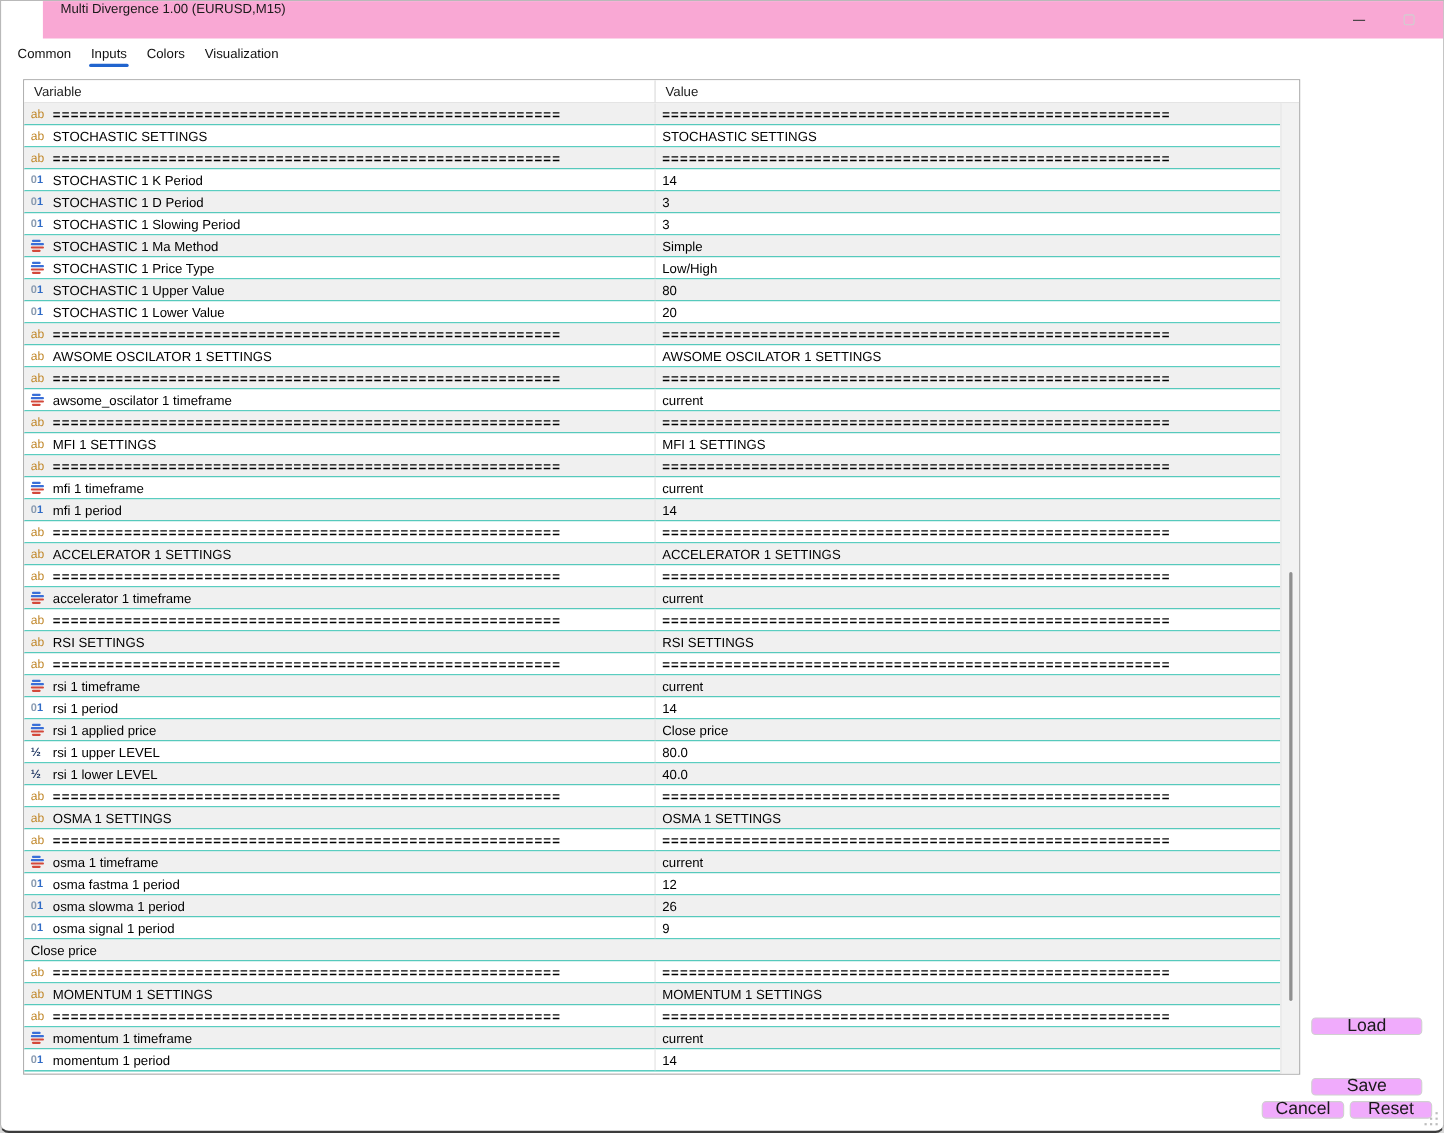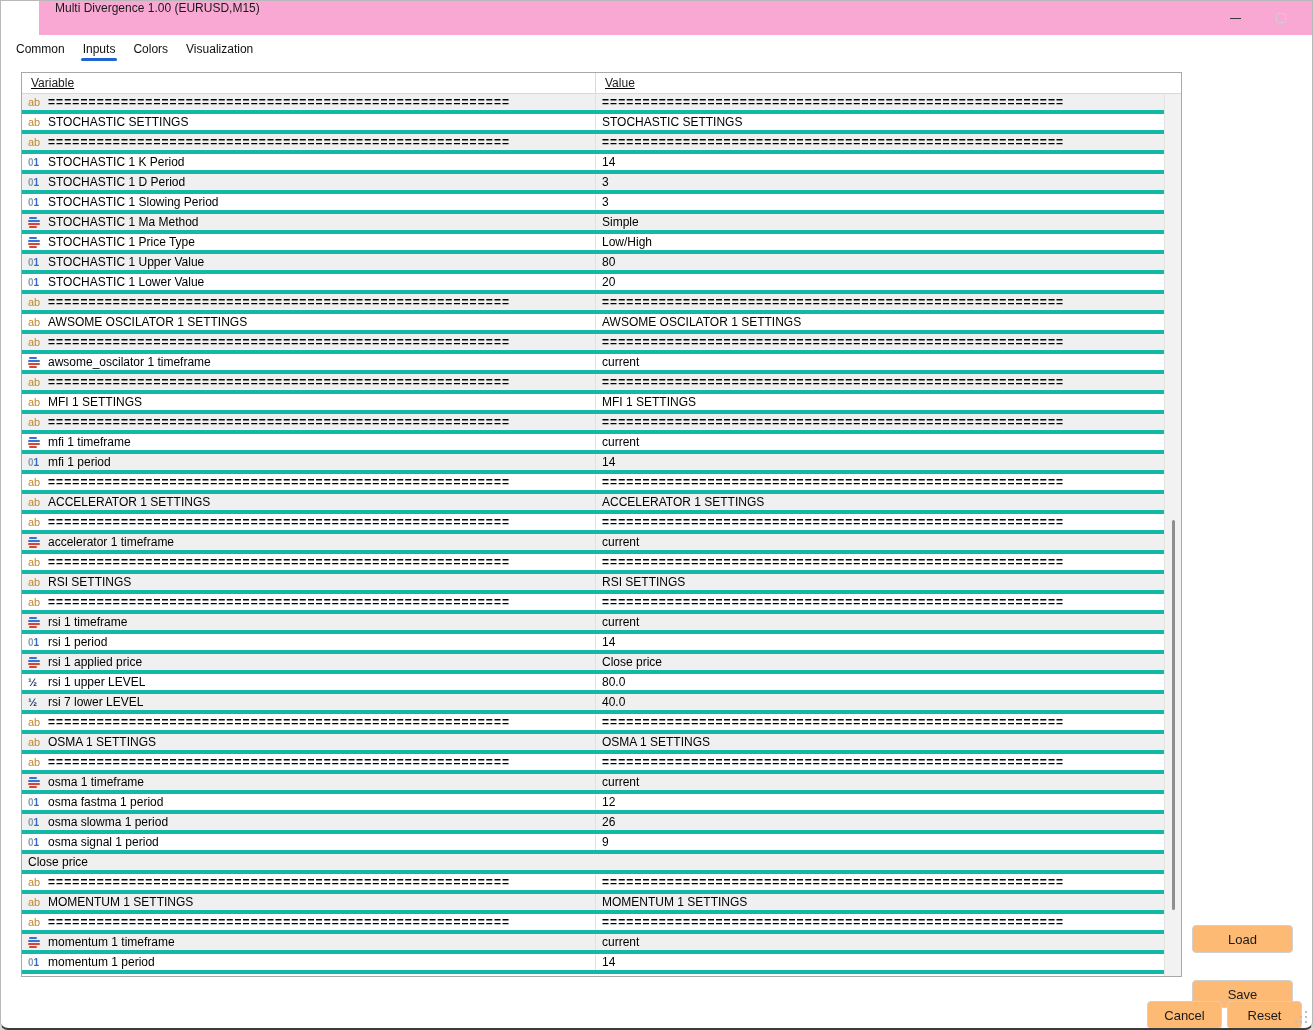--- a/index.html
+++ b/index.html
@@ -21,27 +21,27 @@
   .win-controls{position:absolute;right:0;top:0;height:34px;display:flex;}
   .win-btn{width:46px;height:34px;display:flex;align-items:center;justify-content:center;background:transparent;border:none;padding:0;cursor:default;}
   .min-glyph{display:block;width:11px;height:1px;background:#3a3a3a;}
   .max-glyph{display:block;width:10px;height:10px;border:1px solid #cfcfcf;border-radius:2px;background:transparent;}
   .close-glyph{font-size:13px;color:#3a3a3a;line-height:1;}
   
   .tabbar{position:absolute;left:6px;top:34px;height:27px;display:flex;align-items:center;}
   .tab{position:relative;padding:0 9px;height:27px;display:flex;align-items:center;color:#111;white-space:nowrap;}
   .tab.active::after{content:"";position:absolute;left:7px;right:7px;bottom:1px;height:3px;border-radius:2px;background:#2064ce;}
   
-  .grid{position:absolute;left:20px;top:71px;width:1161px;height:905px;background:#fff;border:1px solid #a9a9a9;text-decoration:underline;}
+  .grid{position:absolute;left:20px;top:71px;width:1161px;height:905px;background:#fff;border:1px solid #a9a9a9;}
   .thead{display:flex;height:21px;border-bottom:1px solid #d9d9d9;background:#fff;}
   .th{display:flex;align-items:center;padding-left:9px;color:#1a1a1a;white-space:nowrap;overflow:hidden;}
   .th.c1{width:574px;border-right:1px solid #d9d9d9;}
   .th.c2{flex:1;}
   .tbody{position:absolute;left:0;top:21px;right:17px;bottom:0;overflow:hidden;}
-  .row{display:flex;height:20px;border-bottom:4px solid #14b8a6;background:#fff;}
+  .row{display:flex;height:20px;border-bottom:1px solid #14b8a6;background:#fff;}
   .row:nth-child(odd){background:#f0f0f0;}
   .cell{display:flex;align-items:center;white-space:nowrap;overflow:hidden;}
   .cell.var{width:574px;border-right:1px solid #e2e2e2;padding-left:6px;}
   .cell.val{flex:1;padding-left:6px;}
   .row.sep .nm,.row.sep .vl{letter-spacing:1.1px;font-weight:600;}
   .nm,.vl{color:#000;}
   
   .icon{display:inline-flex;width:15px;height:20px;margin-right:5px;flex:none;align-items:center;}
   .icon-text{color:#c1882b;font-size:11px;font-weight:400;}
   .icon-double{color:#243a66;font-size:11px;font-weight:600;}
@@ -51,21 +51,21 @@
   .icon-enum{flex-direction:column;justify-content:center;align-items:flex-start;gap:1px;}
   .icon-enum i{display:block;height:2px;border-radius:1px;}
   .icon-enum .b1{width:8px;margin-left:1px;background:#3a6fd8;}
   .icon-enum .b2{width:12px;background:#3a6fd8;}
   .icon-enum .b3{width:12px;background:#d4483a;}
   .icon-enum .b4{width:8px;margin-left:1px;background:#d4483a;}
   
   .gutter{position:absolute;top:21px;right:0;bottom:0;width:17px;background:#f2f2f2;border-left:1px solid #e3e3e3;}
   .thumb{position:absolute;left:7px;top:426px;width:3px;height:390px;background:#8f8f8f;border-radius:2px;}
   
-  .btn{position:absolute;height:28px;background:#fdba74;border:1px solid #d0d0d0;border-radius:4px;font-family:"Liberation Sans",sans-serif;font-size:13px;color:#1a1a1a;display:flex;align-items:center;justify-content:center;padding:0;cursor:default;}
+  .btn{position:absolute;height:16px;background:#f0abfc;border:1px solid #d0d0d0;border-radius:4px;font-family:"Liberation Sans",sans-serif;font-size:16px;color:#1a1a1a;display:flex;align-items:center;justify-content:center;padding:0;cursor:default;}
   .btn.accesskey::first-letter{text-decoration:underline;}
   #btn-load{left:1191px;top:924px;width:101px;}
   #btn-save{left:1191px;top:955px;width:101px;margin-top:24px;}
   #btn-ok{left:1066px;top:1056px;width:75px;border:6px solid #4d7c0f;}
   #btn-cancel{left:1146px;top:1000px;width:75px;}
   #btn-reset{left:1226px;top:1000px;width:75px;}
   
   .grip{position:absolute;right:5px;bottom:5px;width:12px;height:12px;}
   .grip i{position:absolute;width:2px;height:2px;background:#bdbdbd;}
   .grip i:nth-child(1){right:0;bottom:0;}
@@ -430,21 +430,21 @@
       <span class="icon icon-double">½</span>
       <span class="nm">rsi 1 upper LEVEL</span>
     </div>
     <div class="cell val">
       <span class="vl">80.0</span>
     </div>
   </div>
         <div class="row">
     <div class="cell var">
       <span class="icon icon-double">½</span>
-      <span class="nm">rsi 7 lower LEVEL</span>
+      <span class="nm">rsi 1 lower LEVEL</span>
     </div>
     <div class="cell val">
       <span class="vl">40.0</span>
     </div>
   </div>
         <div class="row sep">
     <div class="cell var">
       <span class="icon icon-text">ab</span>
       <span class="nm">=========================================================</span>
     </div>

